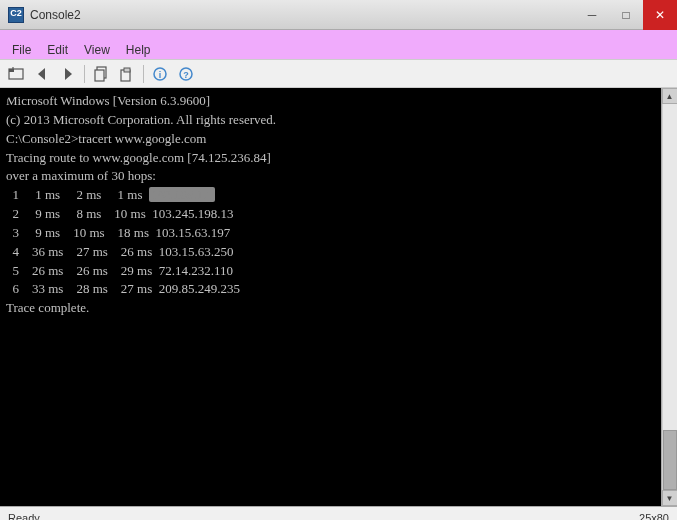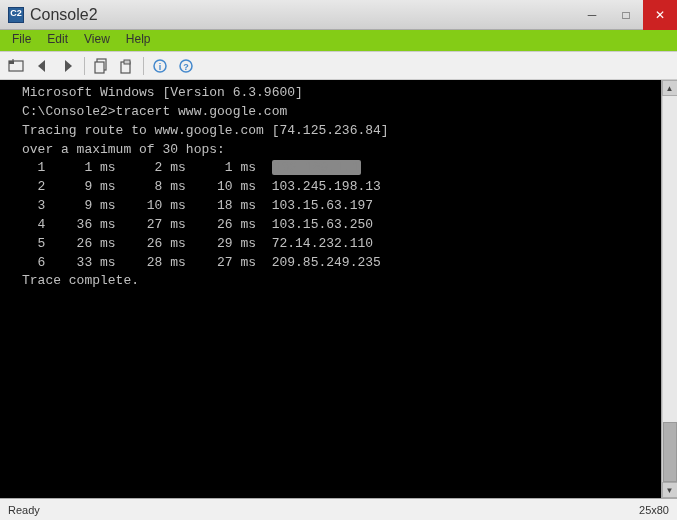--- a/index.html
+++ b/index.html
@@ -37,21 +37,21 @@
       border: 1px solid #1a4070;
       display: flex;
       align-items: flex-start;
       justify-content: center;
       font-size: 9px;
       color: white;
       font-weight: bold;
     }
 
     .title-bar-title {
-      font-size: 16px;
+      font-size: 12px;
       color: #333;
     }
 
     .title-bar-controls {
       display: flex;
       height: 30px;
     }
 
     .tb-btn {
       width: 34px;
@@ -66,24 +66,24 @@
       color: #444;
     }
 
     .tb-btn-close {
       background: #cc2222;
       color: white;
     }
 
     
     .menu-bar {
-      background: #84cc16;
-      height: 22px;
-      display: flex;
-      align-items: flex-start;
+      background: #f0abfc;
+      height: 30px;
+      display: flex;
+      align-items: flex-end;
       padding: 0 4px;
       border-bottom: 1px solid #ccc;
     }
 
     .menu-item {
       padding: 2px 8px;
       font-size: 12px;
       color: #333;
       cursor: pointer;
     }
@@ -131,24 +131,24 @@
       background: #000;
       overflow: hidden;
       position: relative;
     }
 
     .terminal {
       width: 100%;
       height: 100%;
       background: #000;
       color: #c0c0c0;
-      font-family: Liberation Mono, monospace;
+      font-family: Liberation Serif, serif;
       font-size: 13px;
       line-height: 1.45;
-      padding: 4px 22px;
+      padding: 4px 6px;
       overflow: hidden;
       border-radius: 31px;
     }
 
     .terminal-line {
       white-space: pre;
       display: block;
     }
 
     .blurred-ip {
@@ -287,20 +287,21 @@
       <circle cx="8" cy="8" r="6" fill="none" stroke="#4488cc" stroke-width="1.5"></circle>
       <text x="8" y="12" text-anchor="middle" font-size="9" fill="#4488cc" font-weight="bold">?</text>
     </svg>
   </button>
 </div>
 
 <div class="main-container">
   <div class="terminal-wrapper">
     <div class="terminal">
       <span class="terminal-line">Microsoft Windows [Version 6.3.9600]</span>
+      <span class="terminal-line">(c) 2013 Microsoft Corporation. All rights reserved.</span>
       <span class="terminal-line"></span>
       <span class="terminal-line">C:\Console2&gt;tracert www.google.com</span>
       <span class="terminal-line"></span>
       <span class="terminal-line">Tracing route to www.google.com [74.125.236.84]</span>
       <span class="terminal-line">over a maximum of 30 hops:</span>
       <span class="terminal-line"></span>
       <span class="terminal-line">  1     1 ms     2 ms     1 ms  <span class="blurred-ip">192.168.1.1</span></span>
       <span class="terminal-line">  2     9 ms     8 ms    10 ms  103.245.198.13</span>
       <span class="terminal-line">  3     9 ms    10 ms    18 ms  103.15.63.197</span>
       <span class="terminal-line">  4    36 ms    27 ms    26 ms  103.15.63.250</span>

